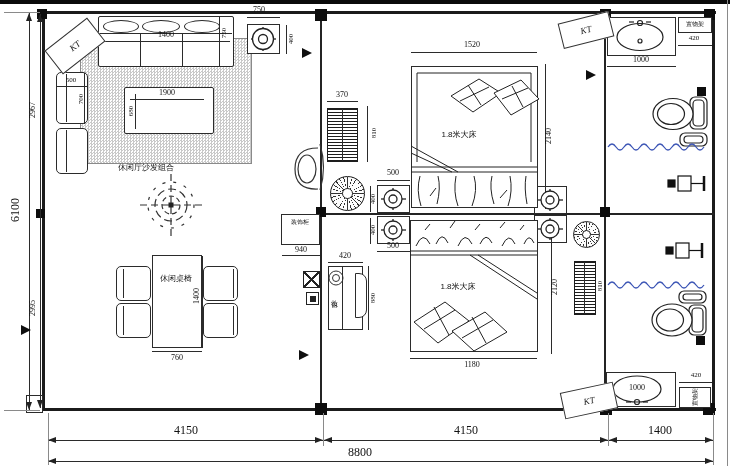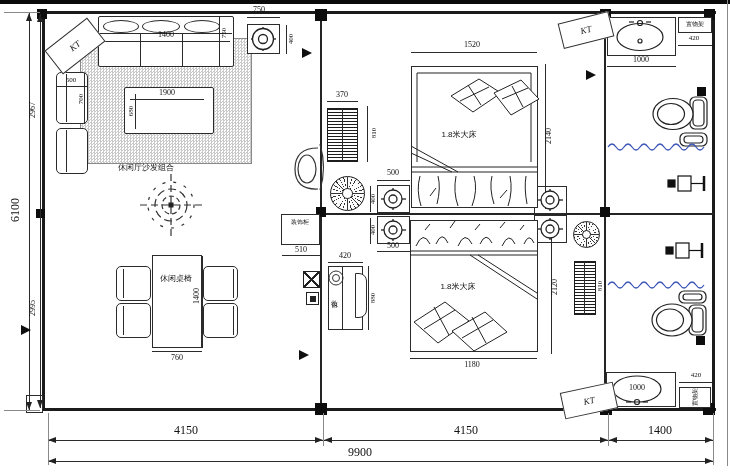--- a/index.html
+++ b/index.html
@@ -331,21 +331,21 @@
   <div class="dim vt s7" style="left:291px;top:39px">400</div>
   <div class="dim ct s7" style="left:71px;top:80px">500</div>
   <div class="dim vt s7" style="left:81px;top:99px">700</div>
   <div class="dim ct" style="left:167px;top:93px">1900</div>
   <div class="dim vt s7" style="left:131px;top:111px">680</div>
   <div class="dim ct cn" style="left:146px;top:168px">休闲厅沙发组合</div>
   <div class="dim ct cn" style="left:176px;top:279px">休闲桌椅</div>
   <div class="dim ct" style="left:177px;top:358px">760</div>
   <div class="dim vt" style="left:197px;top:296px">1400</div>
   <div class="dim ct cn s6" style="left:300px;top:222px">装饰柜</div>
-  <div class="dim ct" style="left:301px;top:250px">510</div>
+  <div class="dim ct" style="left:301px;top:250px">940</div>
 
   <div class="dim ct" style="left:342px;top:95px">370</div>
   <div class="dim vt s7" style="left:374px;top:133px">810</div>
   <div class="dim ct" style="left:393px;top:173px">500</div>
   <div class="dim vt s7" style="left:373px;top:199px">400</div>
   <div class="dim vt s7" style="left:373px;top:230px">400</div>
   <div class="dim ct" style="left:393px;top:246px">500</div>
   <div class="dim ct" style="left:472px;top:45px">1520</div>
   <div class="dim vt" style="left:549px;top:136px">2140</div>
   <div class="dim ct cn" style="left:459px;top:135px">1.8米大床</div>
@@ -361,18 +361,18 @@
   <div class="dim ct" style="left:641px;top:60px">1000</div>
   <div class="dim ct cn s6" style="left:695px;top:24px">置物架</div>
   <div class="dim ct s7" style="left:694px;top:38px">420</div>
   <div class="dim ct" style="left:637px;top:388px">1000</div>
   <div class="dim ct s7" style="left:696px;top:375px">420</div>
   <div class="dim vt cn s6" style="left:695px;top:397px">置物架</div>
 
   <div class="dim ct big" style="left:186px;top:430px">4150</div>
   <div class="dim ct big" style="left:466px;top:430px">4150</div>
   <div class="dim ct big" style="left:660px;top:430px">1400</div>
-  <div class="dim ct big" style="left:360px;top:452px">9900</div>
+  <div class="dim ct big" style="left:360px;top:452px">8800</div>
   <div class="dim vt big" style="left:15px;top:210px">6100</div>
   <div class="dim vt" style="left:33px;top:110px">2967</div>
   <div class="dim vt" style="left:33px;top:308px">2995</div>
 
 </div>
 
 </body></html>

